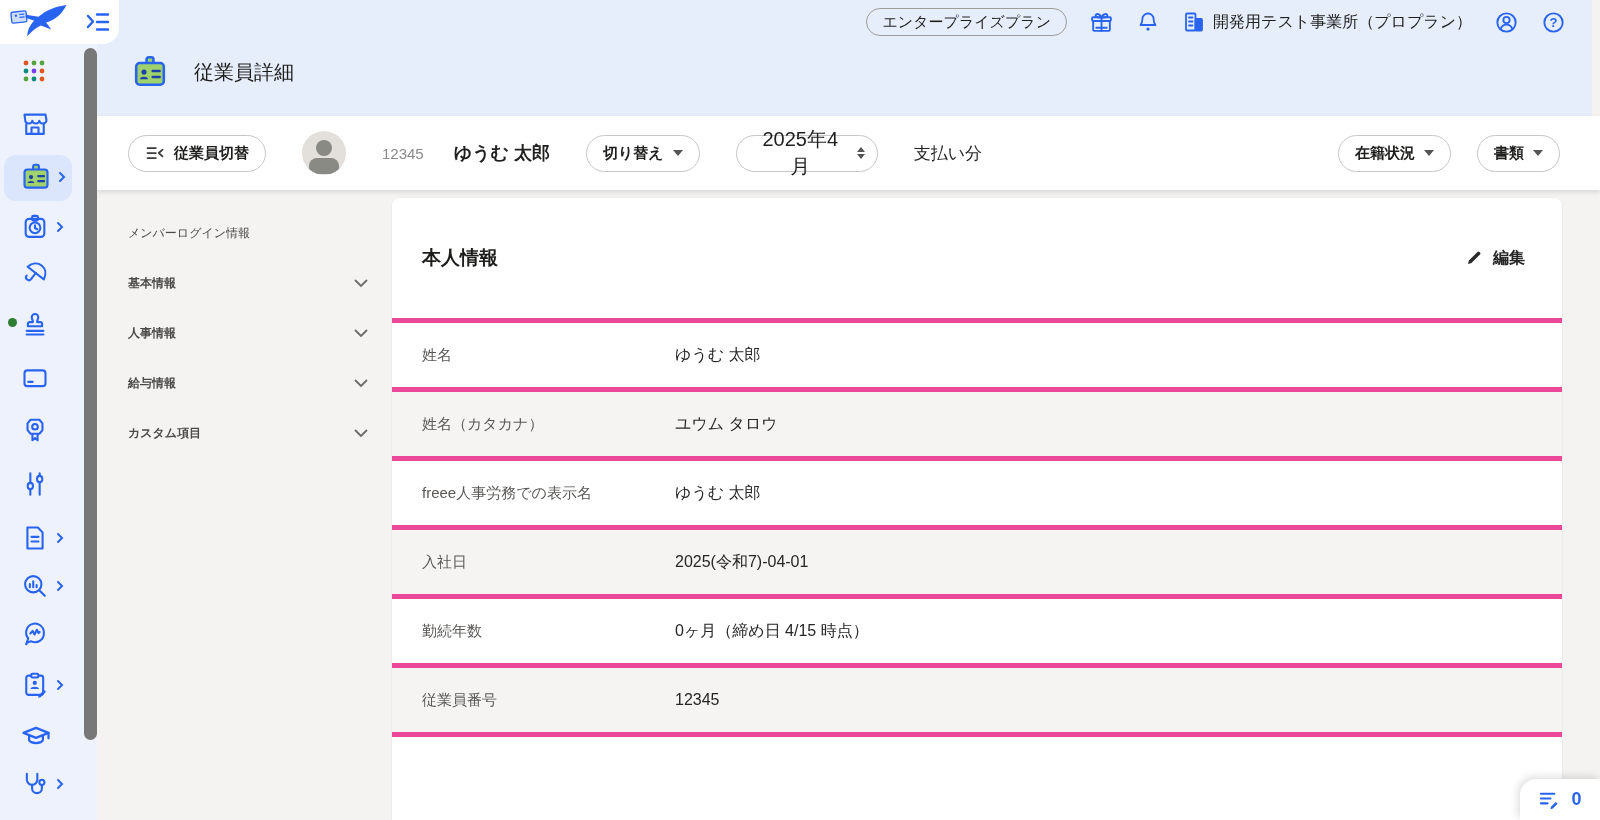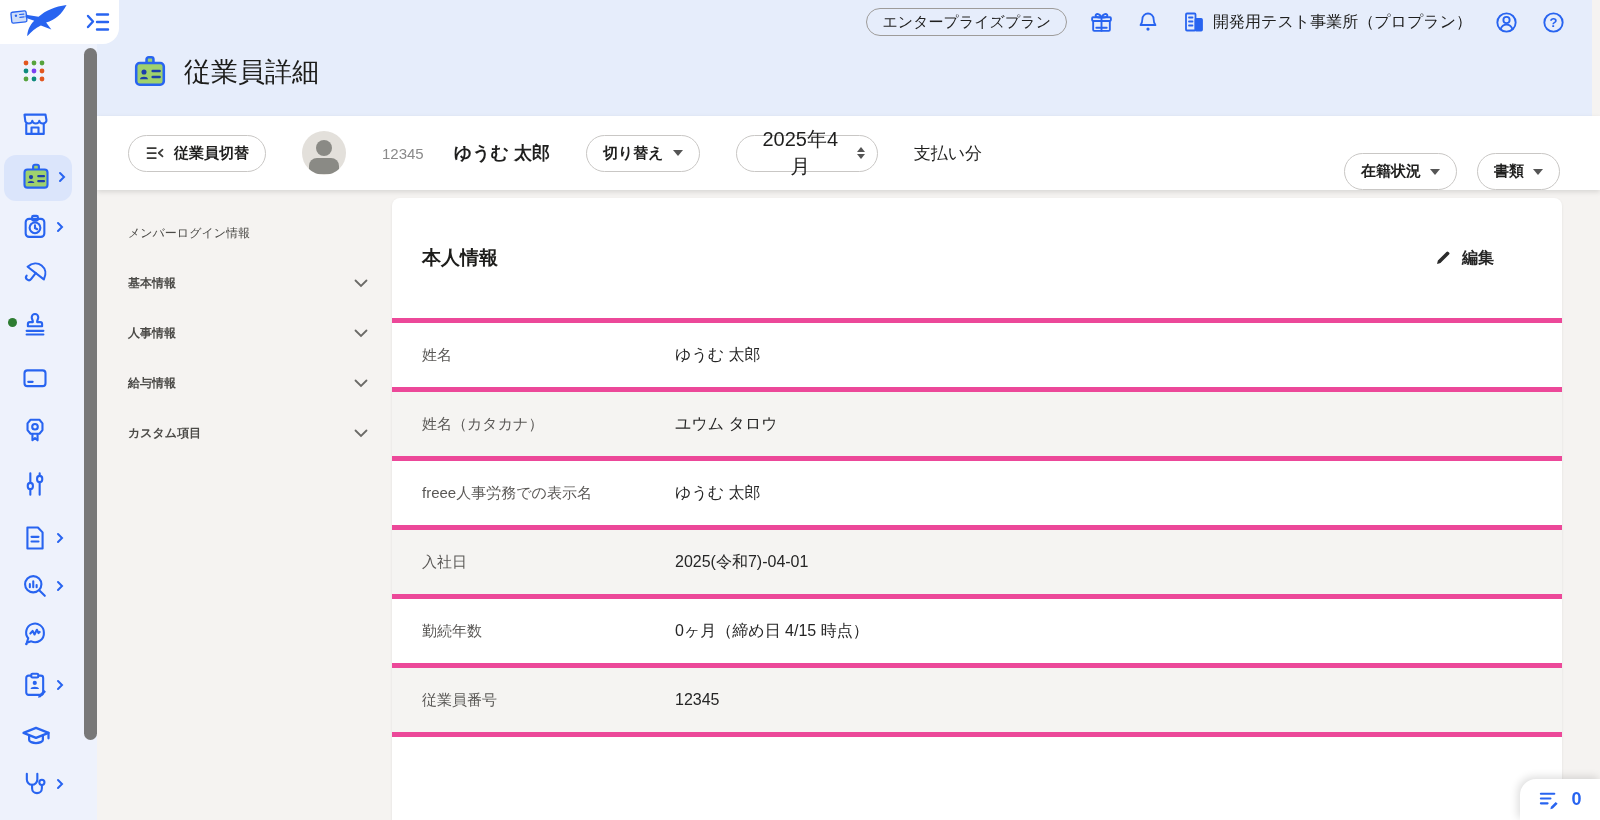--- a/index.html
+++ b/index.html
@@ -38,47 +38,47 @@
   .logo{margin-left:8px;}
   .collapse-btn{margin-left:14px;cursor:pointer;}
 
   
   .header{position:absolute;left:97px;top:0;right:8px;height:116px;background:var(--header-bg);z-index:1;}
   .topbar{position:absolute;top:0;left:0;right:0;height:44px;display:flex;align-items:center;justify-content:flex-end;gap:22px;padding-right:26px;}
   .plan-pill{height:28px;display:flex;align-items:center;padding:0 15px;border:1px solid #9e9c9a;border-radius:14px;font-size:15px;color:var(--text-dark);}
   .top-icon{cursor:pointer;display:flex;align-items:center;}
   .company{display:flex;align-items:center;gap:7px;font-size:16px;color:var(--text-dark);cursor:pointer;}
   .title-row{position:absolute;left:35px;top:54px;display:flex;align-items:center;gap:16px;}
-  .page-title{font-size:27px;color:#1d1d1b;}
+  .page-title{font-size:20px;color:#1d1d1b;margin-left:10px;}
 
   
   .subheader{position:absolute;left:97px;top:116px;right:0;height:74px;background:#fff;z-index:1;box-shadow:0 2px 5px rgba(0,0,0,.12);}
   .sub-left{position:absolute;left:31px;top:0;height:74px;display:flex;align-items:center;gap:36px;}
-  .sub-right{position:absolute;right:40px;top:0;height:74px;display:flex;align-items:flex-end;gap:20px;}
+  .sub-right{position:absolute;right:40px;top:0;height:74px;display:flex;align-items:center;gap:26px;}
   .pill{display:inline-flex;align-items:center;gap:9px;height:37px;padding:0 16px;background:#fff;border:1px solid #c9c7c5;border-radius:19px;font-size:15px;font-weight:bold;color:var(--text-dark);cursor:pointer;}
   .pill.select{width:142px;font-weight:normal;font-size:20px;justify-content:center;padding:0 12px 0 16px;}
   .caret{width:0;height:0;border-left:5px solid transparent;border-right:5px solid transparent;border-top:6px solid #555;}
   .stepper{display:flex;flex-direction:column;gap:2px;align-items:center;}
   .stepper .up{width:0;height:0;border-left:4px solid transparent;border-right:4px solid transparent;border-bottom:5px solid #555;}
   .stepper .dn{width:0;height:0;border-left:4px solid transparent;border-right:4px solid transparent;border-top:5px solid #555;}
   .avatar{width:44px;height:44px;border-radius:50%;background:#e3e0db;position:relative;overflow:hidden;}
   .avatar .head{position:absolute;left:14px;top:9px;width:16px;height:16px;border-radius:50%;background:#8a8a85;}
   .avatar .body{position:absolute;left:7px;top:27px;width:30px;height:16px;border-radius:8px 8px 0 0;background:#8a8a85;}
   .emp-num{font-size:15px;color:#8a8a8a;margin-right:-6px;}
   .emp-name{font-size:18px;font-weight:bold;color:var(--text-dark);}
   .pay-suffix{font-size:17px;color:var(--text-dark);}
 
   
   .content{position:absolute;left:97px;top:190px;right:0;bottom:0;background:var(--content-bg);}
   .side-nav{position:absolute;left:31px;top:18px;width:240px;}
   .nav-item{height:50px;display:flex;align-items:center;justify-content:space-between;font-size:12px;color:#4b4a47;cursor:pointer;}
   .nav-item.bold{font-weight:bold;}
 
   .card{position:absolute;left:295px;top:8px;width:1170px;height:660px;background:#fff;border-radius:8px;box-shadow:0 1px 3px rgba(0,0,0,.08);overflow:hidden;}
-  .card-head{height:120px;display:flex;align-items:center;justify-content:space-between;padding:0 68px 0 30px;}
+  .card-head{height:120px;display:flex;align-items:center;justify-content:space-between;padding:0 37px 0 30px;}
   .card-title{font-size:19px;font-weight:bold;color:#1d1d1b;}
   .edit-btn{display:flex;align-items:center;gap:10px;font-size:16px;font-weight:bold;color:#262626;cursor:pointer;}
   .row{height:69px;display:flex;align-items:center;padding-left:30px;border-top:5px solid #ec4899;}
   .row:nth-child(odd){background:var(--row-gray);}
   .row .lbl{width:253px;font-size:15px;color:var(--text-gray);flex:none;}
   .row .val{font-size:16px;color:#262626;}
 
   
   .float-widget{position:absolute;right:0;bottom:0;width:80px;height:41px;background:#fff;border-radius:16px 0 0 0;box-shadow:-2px -2px 8px rgba(0,0,0,.14);display:flex;align-items:center;justify-content:center;gap:10px;cursor:pointer;z-index:5;}
   .float-count{font-size:18px;font-weight:bold;color:var(--accent);}

